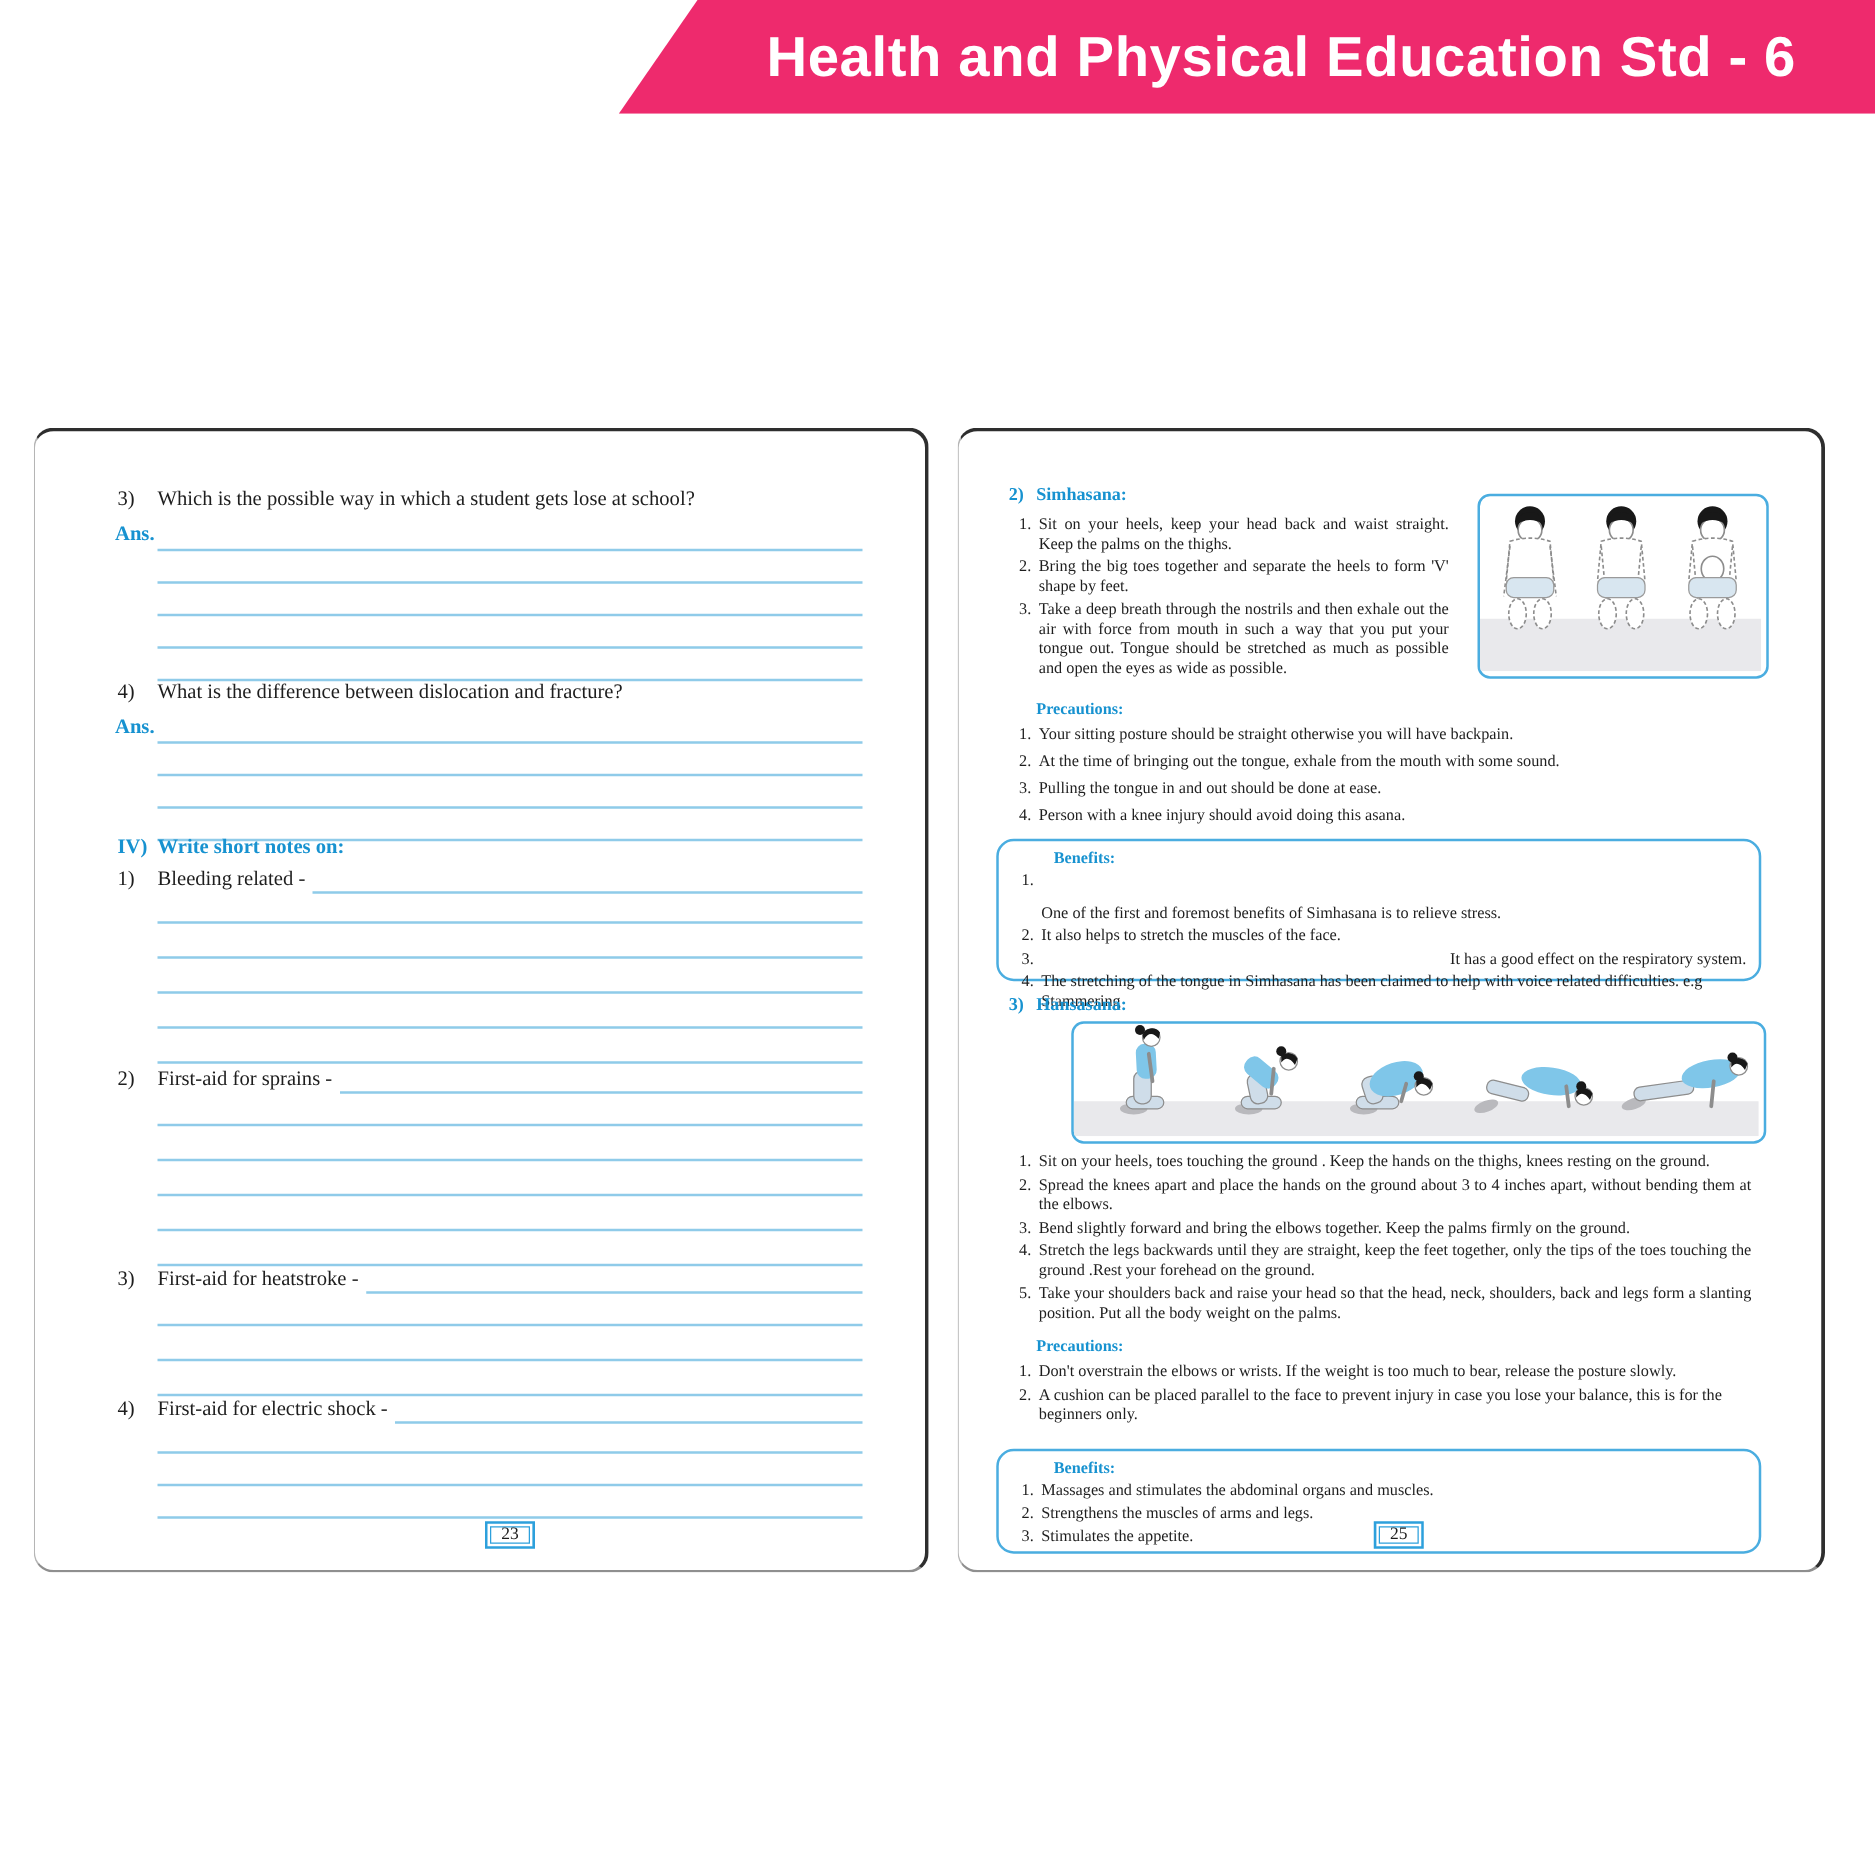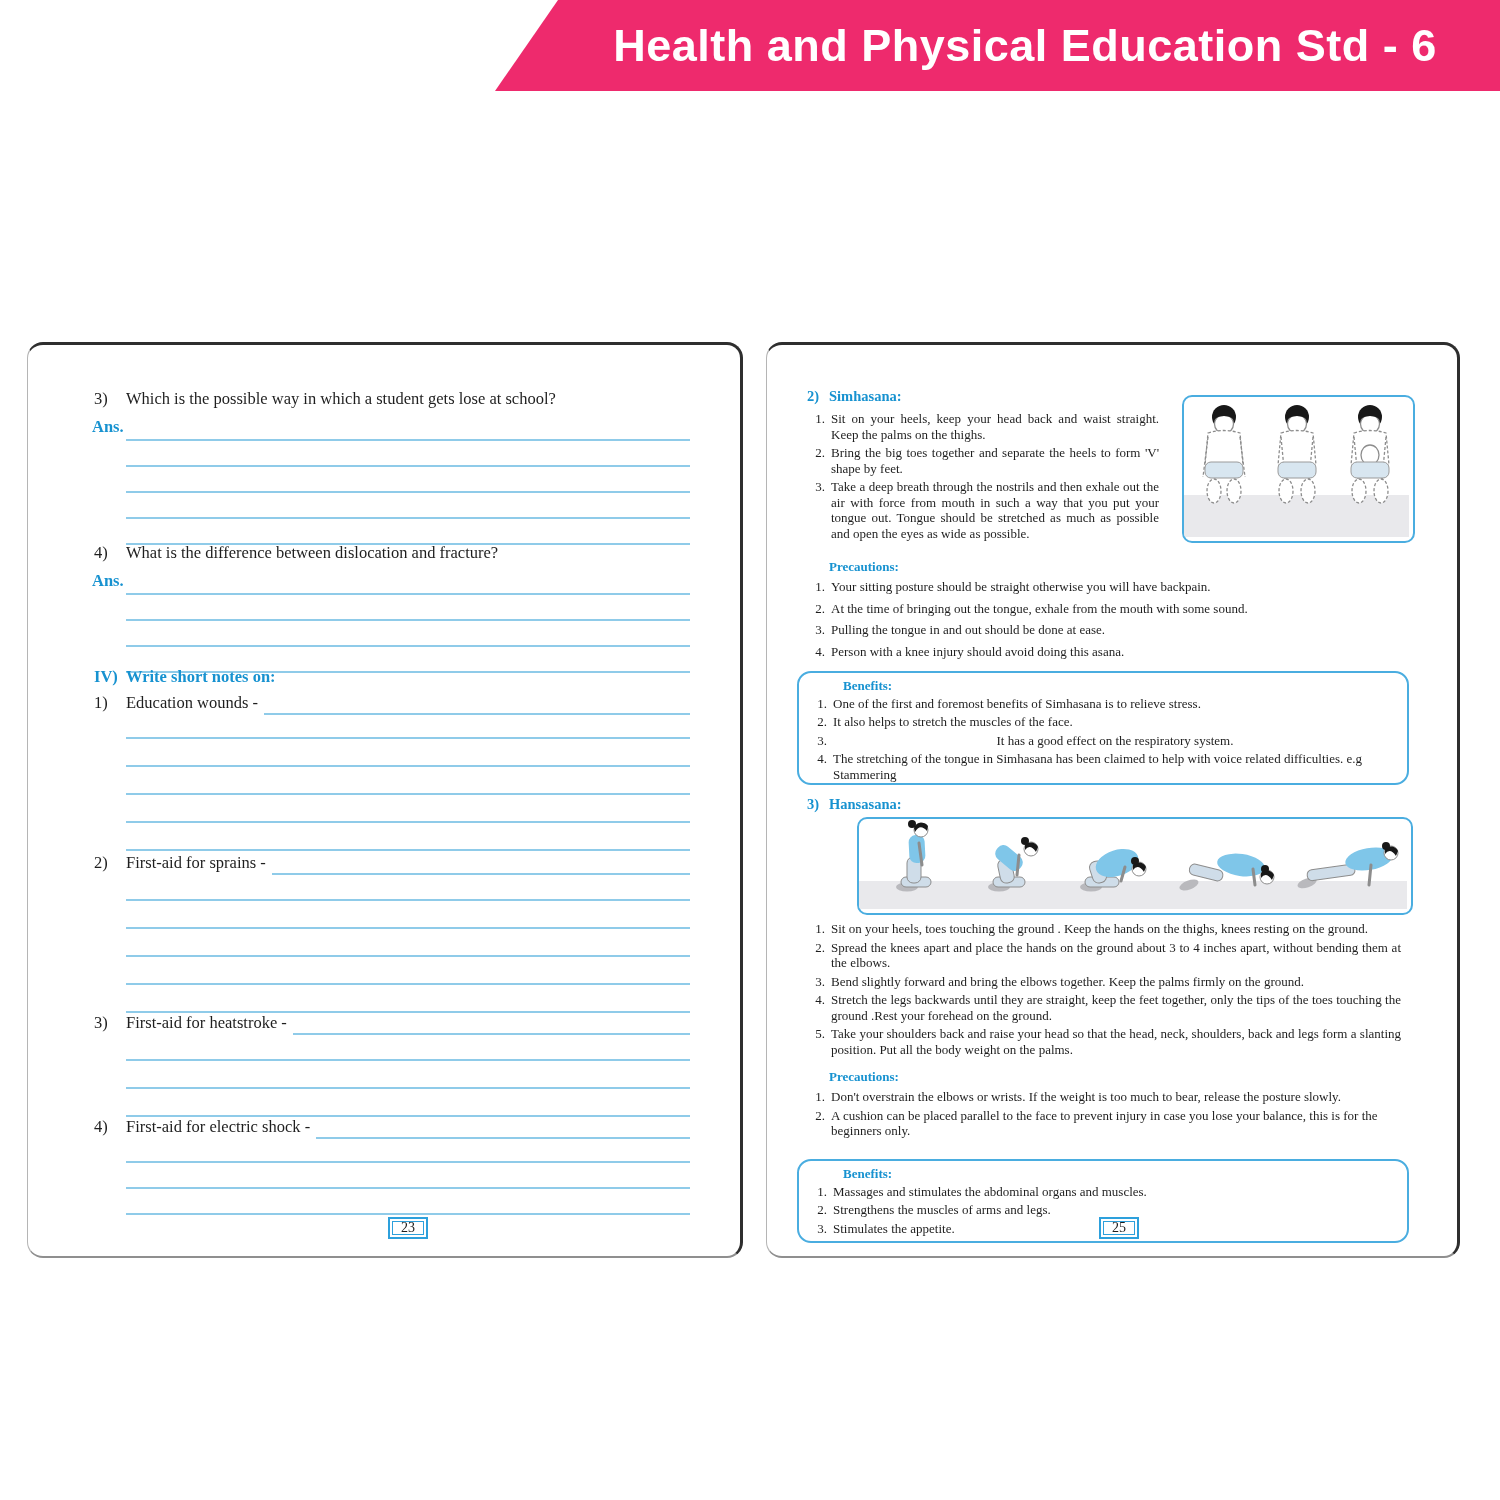--- a/index.html
+++ b/index.html
@@ -90,21 +90,21 @@
     <div class="aline"></div>
   </div>
 
   <div class="lp ivhead blue" style="top:322px;">
     <span class="qnum">IV)</span>
     <span style="padding-left:6px;">Write short notes on:</span>
   </div>
 
   <div class="lp noterow" style="top:348px;">
     <span class="qnum">1)</span>
-    <span class="ntlabel">Education wounds -</span>
+    <span class="ntlabel">Bleeding related -</span>
     <span class="ntline"></span>
   </div>
   <div class="lp contlines" style="top:366px;">
     <div class="aline sp26"></div>
     <div class="aline sp26"></div>
     <div class="aline sp26"></div>
     <div class="aline sp26"></div>
     <div class="aline sp26"></div>
   </div>
 
@@ -225,29 +225,29 @@
     <div class="step">
       <span class="sn">4.</span>
       <span class="st" style="text-align:left;">Person with a knee injury should avoid doing this asana.</span>
     </div>
   </div>
 
   <div class="rp bxbox" style="left:30px;top:326px;width:612px;height:114px;">
     <div class="subhead blue" style="margin-left:32px;">Benefits:</div>
     <div class="step" style="margin-top:2px;">
       <span class="sn">1.</span>
-      <span class="st" style="text-align:left;">One of the first and foremost benefits of Simhasana is to relieve stress.</span>
+      <span class="st" style="text-align:left;margin-top:26px;">One of the first and foremost benefits of Simhasana is to relieve stress.</span>
     </div>
     <div class="step">
       <span class="sn">2.</span>
       <span class="st" style="text-align:left;">It also helps to stretch the muscles of the face.</span>
     </div>
     <div class="step">
       <span class="sn">3.</span>
-      <span class="st" style="text-align:center;">It has a good effect on the respiratory system.</span>
+      <span class="st" style="text-align:right;">It has a good effect on the respiratory system.</span>
     </div>
     <div class="step">
       <span class="sn">4.</span>
       <span class="st" style="text-align:left;">The stretching of the tongue in Simhasana has been claimed to help with voice related difficulties. e.g Stammering</span>
     </div>
   </div>
 
   <div class="rp rhead blue" style="left:40px;top:452px;width:580px;">
     <span class="hn">3)</span>
     <span>Hansasana:</span>

